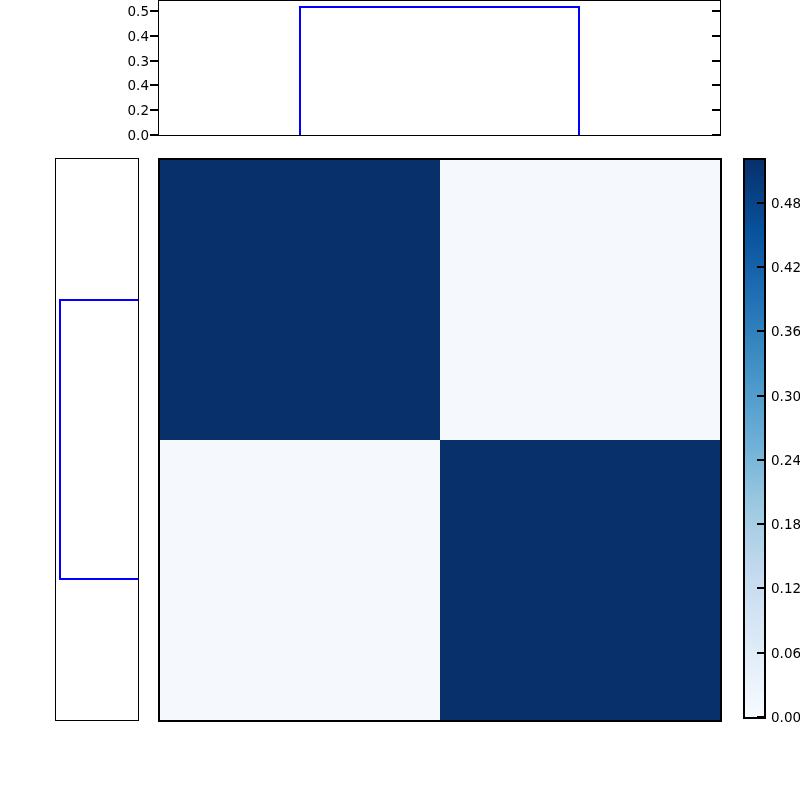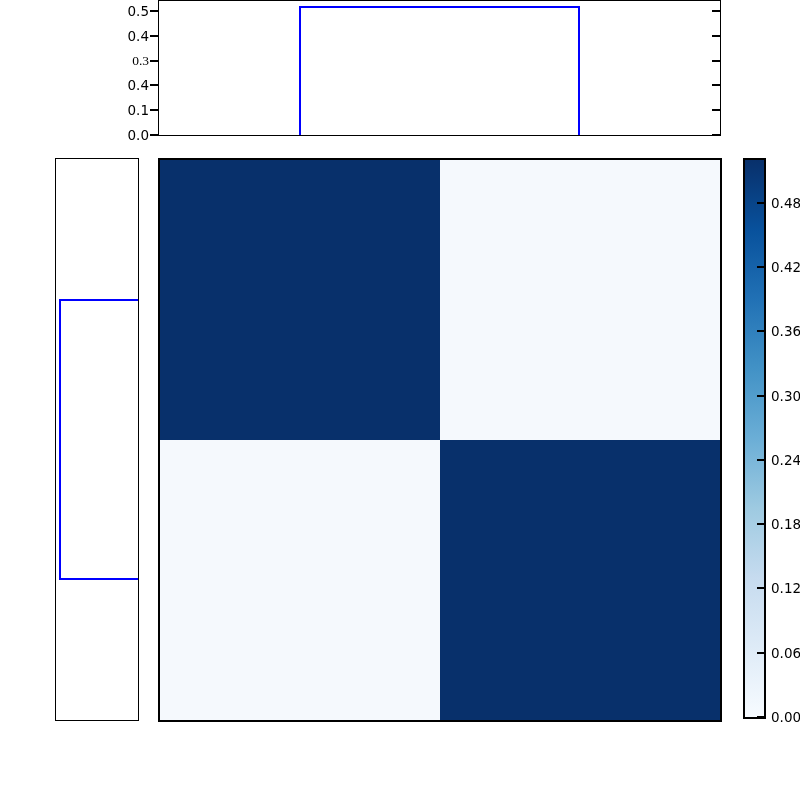--- a/index.html
+++ b/index.html
@@ -28,27 +28,27 @@
 </head>
 <body>
 
 <div class="figure">
 
   <div class="panel top-panel">
     <div class="tp-ticks">
         <div class="tp-label" style="top: 100%;">0.0</div>
         <div class="tp-tick-l" style="top: 100%;"></div>
         <div class="tp-tick-r" style="top: 100%;"></div>
-        <div class="tp-label" style="top: 81.4815%;">0.1</div>
+        <div class="tp-label" style="top: 81.4815%;">0.2</div>
         <div class="tp-tick-l" style="top: 81.4815%;"></div>
         <div class="tp-tick-r" style="top: 81.4815%;"></div>
         <div class="tp-label" style="top: 62.963%;">0.4</div>
         <div class="tp-tick-l" style="top: 62.963%;"></div>
         <div class="tp-tick-r" style="top: 62.963%;"></div>
-        <div class="tp-label" style="top: 44.4444%; font-family: Liberation Serif, serif;">0.3</div>
+        <div class="tp-label" style="top: 44.4444%;">0.3</div>
         <div class="tp-tick-l" style="top: 44.4444%;"></div>
         <div class="tp-tick-r" style="top: 44.4444%;"></div>
         <div class="tp-label" style="top: 25.9259%;">0.4</div>
         <div class="tp-tick-l" style="top: 25.9259%;"></div>
         <div class="tp-tick-r" style="top: 25.9259%;"></div>
         <div class="tp-label" style="top: 7.40741%;">0.5</div>
         <div class="tp-tick-l" style="top: 7.40741%;"></div>
         <div class="tp-tick-r" style="top: 7.40741%;"></div>
       </div>
     <div class="tp-step" style="left: 25%; width: 50%; top: 3.7037%; border-color: rgb(0, 0, 255);"></div>

